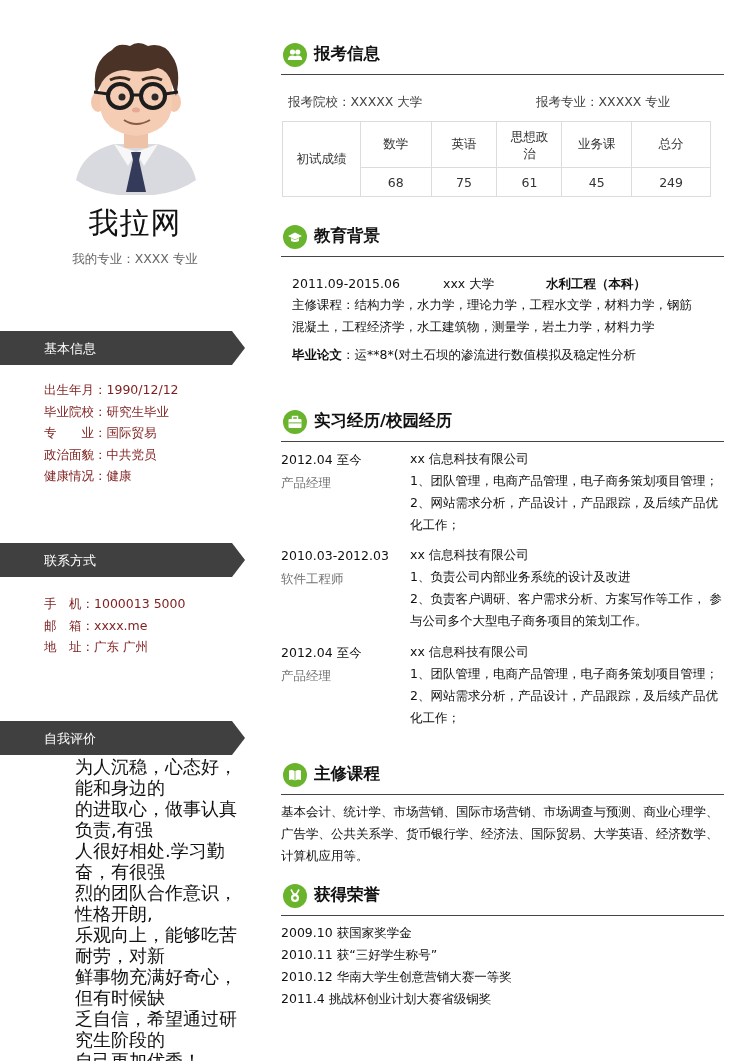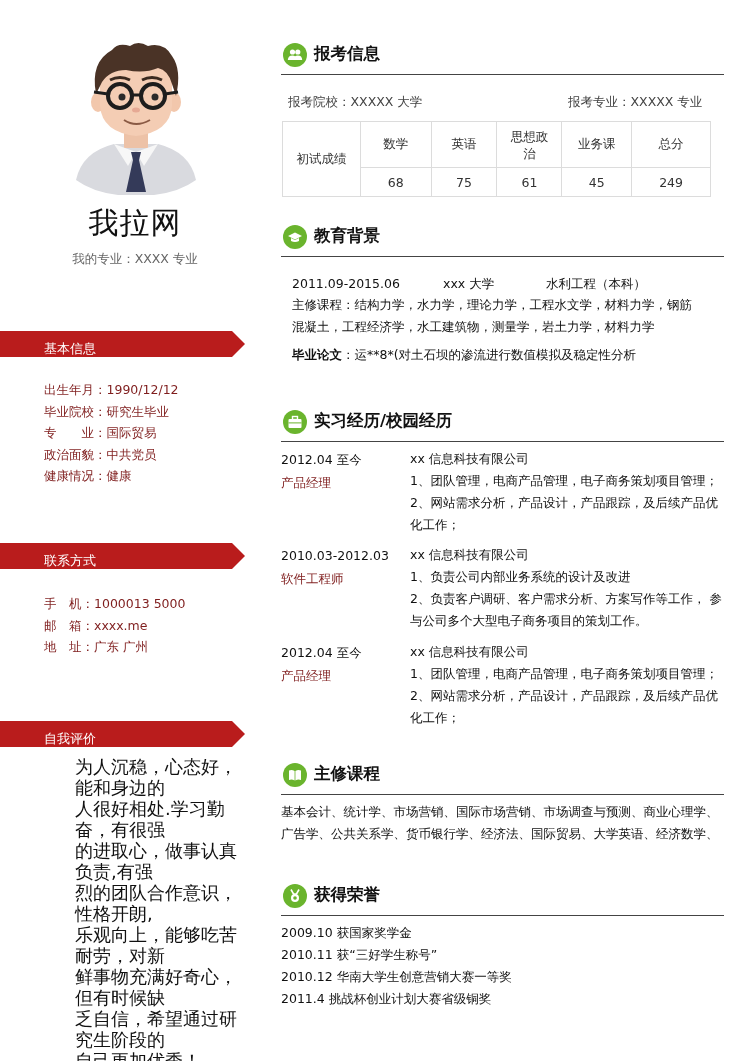--- a/index.html
+++ b/index.html
@@ -5,38 +5,38 @@
   * { box-sizing: border-box; margin: 0; padding: 0; }
   html, body { width: 750px; height: 1061px; background: #ffffff; overflow: hidden; }
   body { font-family: "DejaVu Sans", "Liberation Sans", sans-serif; color: #222; position: relative; }
 
   
   .left { position: absolute; left: 0; top: 0; width: 270px; height: 1061px; text-decoration: underline; }
   .avatar { position: absolute; left: 74px; top: 40px; width: 124px; height: 155px; }
   .name { position: absolute; left: 0; width: 270px; top: 203px; text-align: center; font-size: 30px; color: #111; letter-spacing: 1px; }
   .major { position: absolute; left: 0; width: 270px; top: 251px; text-align: center; font-size: 12.5px; color: #666; }
 
-  .lbanner { position: absolute; left: 0; width: 245px; height: 26px; background: #b91c1c;
+  .lbanner { position: absolute; left: 0; width: 245px; height: 34px; background: #404040;
              clip-path: polygon(0 0, 232px 0, 245px 50%, 232px 100%, 0 100%); }
   .lbanner span { position: absolute; left: 44px; top: 9px; color: #fff; font-size: 13px; }
 
   .kv { position: absolute; left: 44px; font-size: 12.5px; color: #7f1d1d; line-height: 21.5px; }
   .kv .row { white-space: nowrap; }
 
   .self { position: absolute; left: 43px; top: 756px; width: 178px; font-size: 18px; line-height: 21px; color: #111; margin-left: 32px; }
 
   
   .section-head { position: absolute; left: 281px; width: 443px; height: 34px; border-bottom: 1.5px solid #444; }
   .section-head .ic { position: absolute; left: 2px; top: 2px; width: 24px; height: 24px; border-radius: 50%; background: #6ab42d; }
   .section-head .ic svg { position: absolute; left: 4px; top: 4px; width: 16px; height: 16px; }
   .section-head .title { position: absolute; left: 33px; top: 2px; font-size: 16.5px; font-weight: bold; color: #111; }
 
   .r-text { position: absolute; font-size: 12.5px; color: #111; white-space: nowrap; }
   .gray { color: #444; }
-  .green { color: #7f1d1d; }
+  .green { color: #737373; }
 
   table.scores { position: absolute; left: 282px; top: 121px; width: 429px; border-collapse: collapse; font-size: 12.5px; color: #333; }
   table.scores td { border: 1px solid #dcdcdc; text-align: center; vertical-align: middle; }
 
   .para { position: absolute; font-size: 12.5px; line-height: 22px; color: #111; }
 </style>
 </head>
 <body>
 
 <div class="left">
@@ -99,43 +99,43 @@
     <div class="row">手　机：1000013 5000</div>
     <div class="row">邮　箱：xxxx.me</div>
     <div class="row">地　址：广东 广州</div>
   </div>
 
   <div class="lbanner" style="top:721px;">
     <span>自我评价</span>
   </div>
   <div class="self">
     <div>为人沉稳，心态好，能和身边的</div>
+    <div>的进取心，做事认真负责,有强</div>
     <div>人很好相处.学习勤奋，有很强</div>
-    <div>的进取心，做事认真负责,有强</div>
     <div>烈的团队合作意识，性格开朗,</div>
     <div>乐观向上，能够吃苦耐劳，对新</div>
     <div>鲜事物充满好奇心，但有时候缺</div>
     <div>乏自信，希望通过研究生阶段的</div>
     <div>自己更加优秀！</div>
   </div>
 </div>
 
 <div class="section-head" style="top:41px;">
   <div class="ic">
     <svg viewBox="0 0 16 16">
         <circle cx="5.5" cy="5" r="2.6" fill="#fff"></circle>
         <circle cx="10.8" cy="5" r="2.6" fill="#fff"></circle>
         <path d="M0.8 13 Q1.2 8.6 5.5 8.6 Q9 8.6 9.6 13 Z" fill="#fff"></path>
         <path d="M6.6 13 Q7 8.6 10.8 8.6 Q15 8.6 15.2 13 Z" fill="#fff"></path>
       </svg>
   </div>
   <div class="title">报考信息</div>
 </div>
 <div class="r-text gray" style="left:288px; top:94px;">报考院校：XXXXX 大学</div>
-<div class="r-text gray" style="left:568px; top:94px;text-align:right;">报考专业：XXXXX 专业</div>
+<div class="r-text gray" style="left:536px; top:94px;text-align:right;">报考专业：XXXXX 专业</div>
 
 <table class="scores">
   <tbody>
       <tr style="height:46px;">
     <td rowspan="2" style="width:78px;">初试成绩</td>
     <td style="width:71px;">数学</td>
     <td style="width:66px;">英语</td>
     <td style="width:65px; line-height:17px;"><span>思想政<br>治</span></td>
     <td style="width:70px;">业务课</td>
     <td style="width:79px;">总分</td>
@@ -154,21 +154,21 @@
   <div class="ic">
     <svg viewBox="0 0 16 16">
         <path d="M1 7 L8 3.5 L15 7 L8 10.5 Z" fill="#fff"></path>
         <path d="M4 9 L4 12 Q8 14 12 12 L12 9 L8 11 Z" fill="#fff"></path>
       </svg>
   </div>
   <div class="title">教育背景</div>
 </div>
 <div class="r-text" style="left:292px; top:276px;">2011.09-2015.06</div>
 <div class="r-text" style="left:443px; top:276px;">xxx 大学</div>
-<div class="r-text" style="left:546px; top:276px;">水利工程（本科）</div>
+<div class="r-text" style="left:546px; top:276px;font-weight:bold;">水利工程（本科）</div>
 <div class="r-text" style="left:292px; top:297px;text-align:center;">主修课程：结构力学，水力学，理论力学，工程水文学，材料力学，钢筋</div>
 <div class="r-text" style="left:292px; top:319px;">混凝土，工程经济学，水工建筑物，测量学，岩土力学，材料力学</div>
 <div class="r-text" style="left:292px; top:347px;">
   <b>毕业论文</b><span>：运**8*(对土石坝的渗流进行数值模拟及稳定性分析</span>
 </div>
 
 <div class="section-head" style="top:408px;">
   <div class="ic">
     <svg viewBox="0 0 16 16">
         <rect x="5.5" y="2.5" width="5" height="3" fill="none" stroke="#fff" stroke-width="1.4"></rect>
@@ -217,20 +217,21 @@
     <svg viewBox="0 0 16 16">
         <path d="M2 3.5 Q5 2.5 7.6 4 L7.6 13.5 Q5 12 2 13 Z" fill="#fff"></path>
         <path d="M14 3.5 Q11 2.5 8.4 4 L8.4 13.5 Q11 12 14 13 Z" fill="#fff"></path>
       </svg>
   </div>
   <div class="title">主修课程</div>
 </div>
 <div class="para" style="left:281px; top:801px;">
   <div>基本会计、统计学、市场营销、国际市场营销、市场调查与预测、商业心理学、</div>
   <div>广告学、公共关系学、货币银行学、经济法、国际贸易、大学英语、经济数学、</div>
+  <div>计算机应用等。</div>
 </div>
 
 <div class="section-head" style="top:882px;font-family:Liberation Mono, monospace;">
   <div class="ic">
     <svg viewBox="0 0 16 16">
         <path d="M4 1.5 L6.5 6 L9.5 6 L12 1.5" fill="none" stroke="#fff" stroke-width="1.6"></path>
         <circle cx="8" cy="10" r="4" fill="#fff"></circle>
         <circle cx="8" cy="10" r="1.8" fill="#6ab42d"></circle>
       </svg>
   </div>

